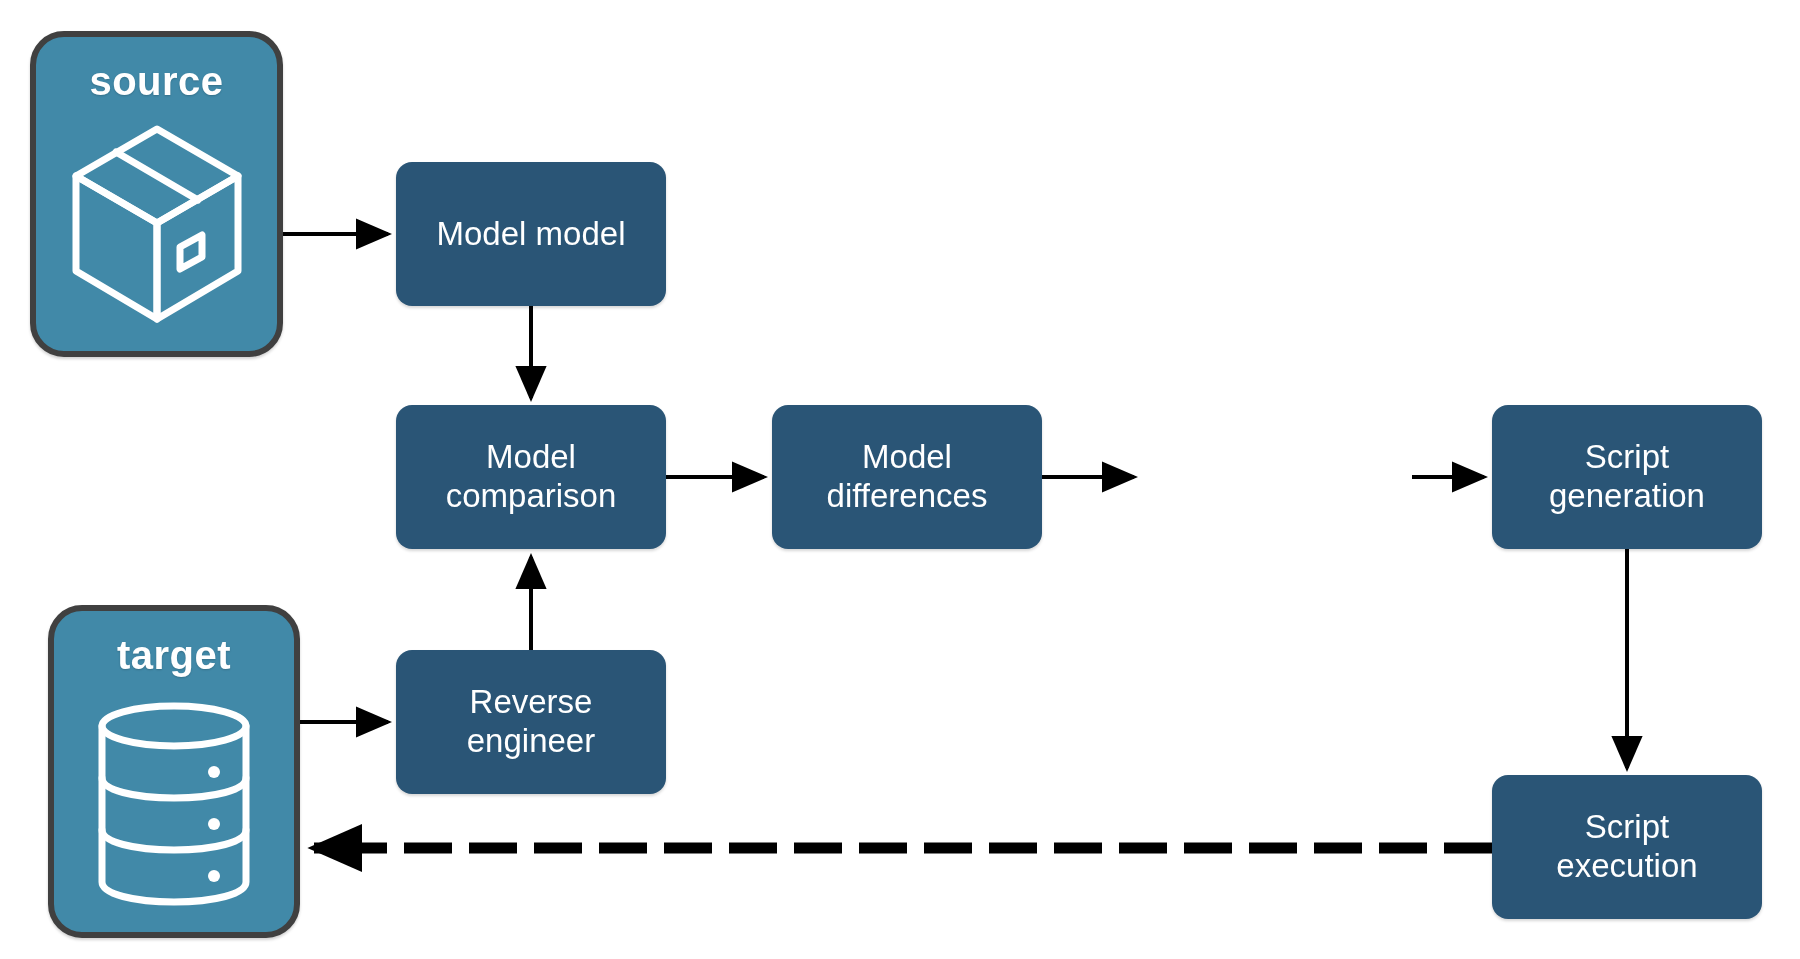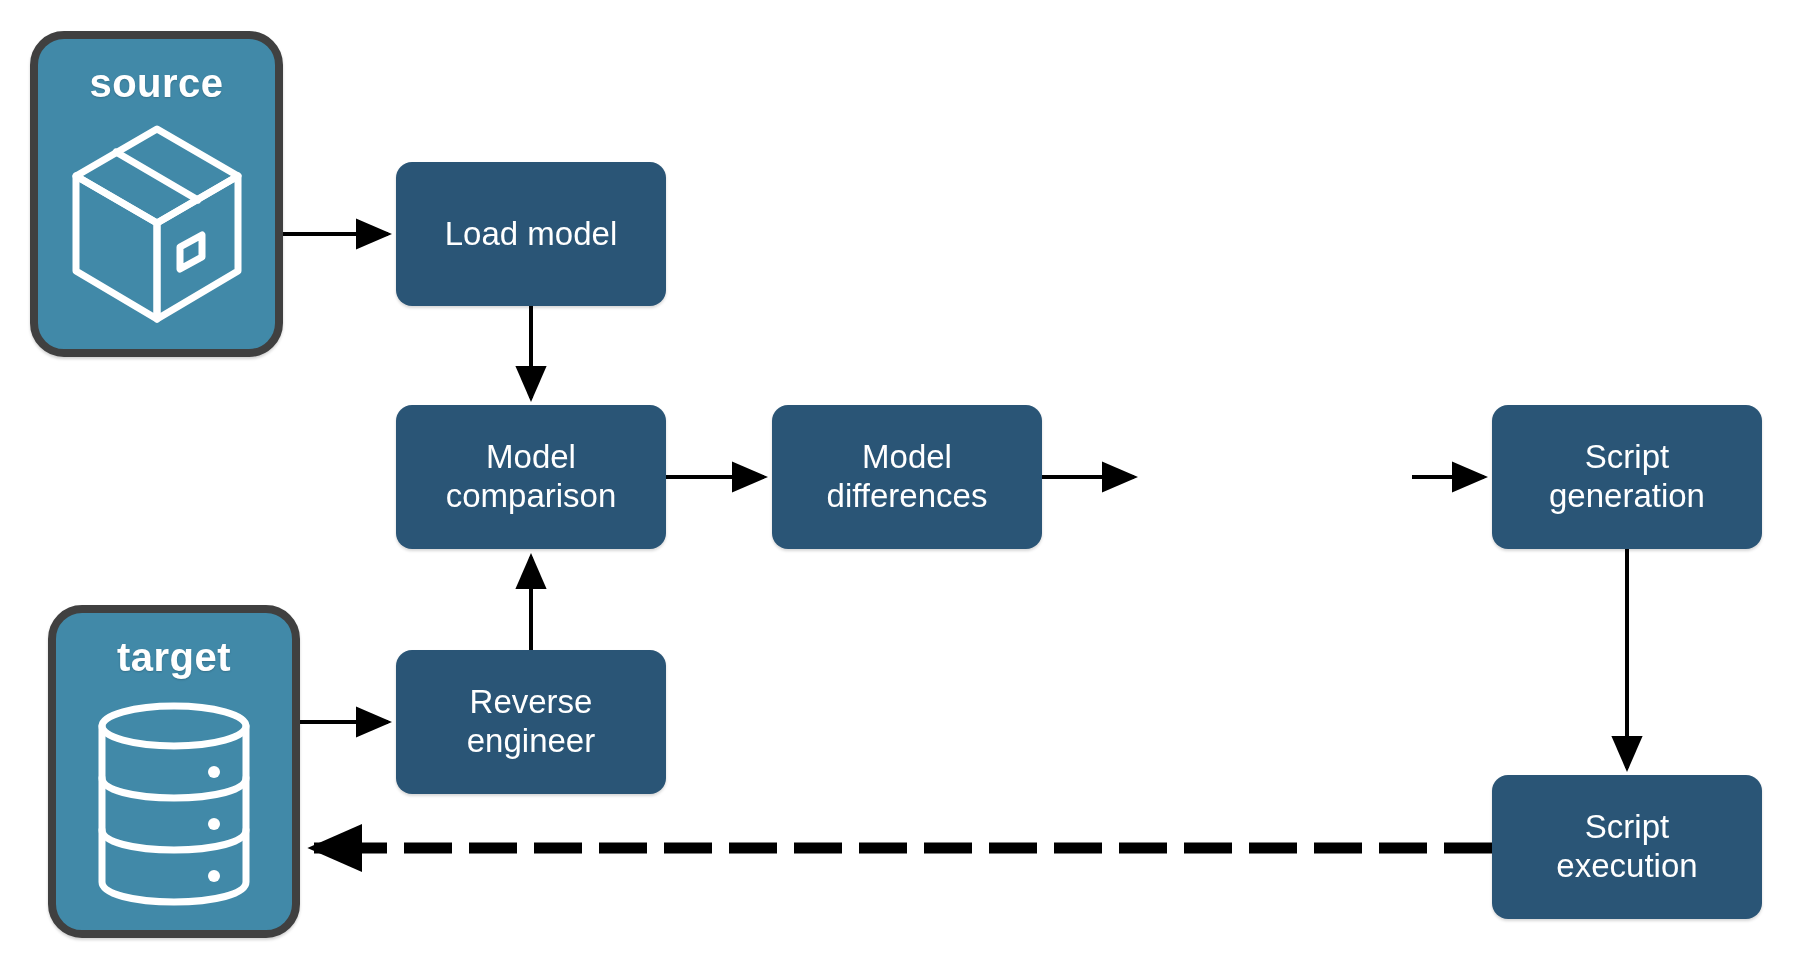--- a/index.html
+++ b/index.html
@@ -24,21 +24,21 @@
     width: 1800px;
     height: 959px;
     pointer-events: none;
   }
 
   
   .endpoint {
     position: absolute;
     box-sizing: border-box;
     background: #4189a8;
-    border: 8px solid #404040;
+    border: 6px solid #404040;
     border-radius: 34px;
     display: flex;
     flex-direction: column;
     align-items: center;
     box-shadow: 0 2px 3px rgba(0,0,0,0.18);
   }
   .endpoint .endpoint-title {
     color: #ffffff;
     font-weight: bold;
     font-size: 40px;
@@ -160,21 +160,21 @@
           <path d="M8 130 C8 142 40 150 80 150 C120 150 152 142 152 130"></path>
 
           <circle cx="120" cy="72" r="6" fill="#ffffff" stroke="none"></circle>
           <circle cx="120" cy="124" r="6" fill="#ffffff" stroke="none"></circle>
           <circle cx="120" cy="176" r="6" fill="#ffffff" stroke="none"></circle>
       </svg>
     </div>
   </div>
 
   <div class="node" style="left:396px; top:162px; width:270px; height:144px;">
-    <span class="node-label">Load model</span>
+    <span class="node-label">Model model</span>
   </div>
 
   <div class="node" style="left:396px; top:405px; width:270px; height:144px;">
     <span class="node-label">Model
 comparison</span>
   </div>
 
   <div class="node" style="left:772px; top:405px; width:270px; height:144px;">
     <span class="node-label">Model
 differences</span>

